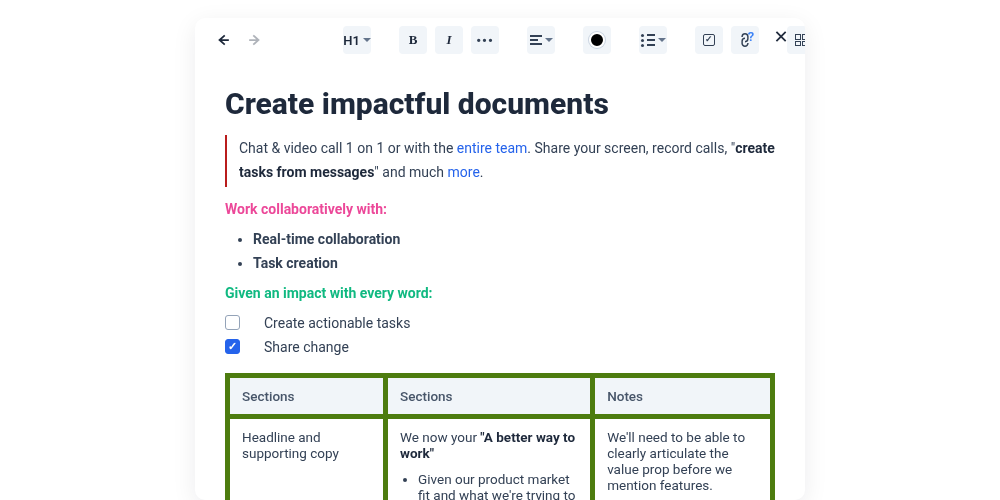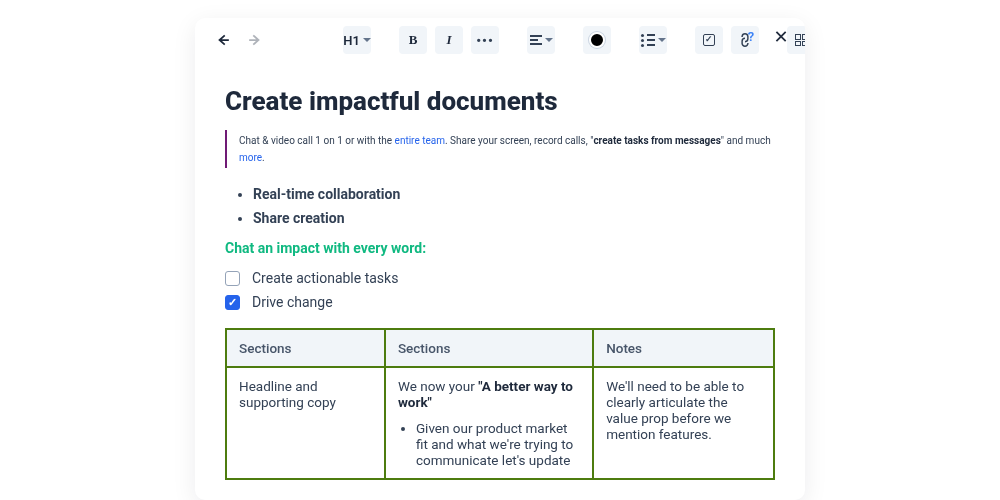--- a/index.html
+++ b/index.html
@@ -50,40 +50,40 @@
   .help-icon { width:20px;height:20px;border-radius:50%; color:#3b82f6; font-size:13px; display:flex;align-items:center;justify-content:center; font-weight:600; cursor:pointer;}
   .close-icon { width:20px;height:20px; display:flex;align-items:center;justify-content:center; font-size:18px; color:#1e293b; cursor:pointer;}
   .dots { letter-spacing:1px; font-weight:900; color:#334155;}
   .color-swatch { width:16px;height:16px;border-radius:50%; background:#000; border:2px solid #fff; box-shadow:0 0 0 1px #cbd5e1;}
   
   .content {
     padding: 10px 30px 18px 30px;
     overflow:auto;
     flex:1;
   }
-  h1.doc-title { font-size:26px; font-weight:800; color:#1e293b; margin: 14px 0 14px 0;}
+  h1.doc-title { font-size:30px; font-weight:800; color:#1e293b; margin: 14px 0 14px 0;}
   .quote {
-    border-left: 2px solid #701a75;
+    border-left: 2px solid #b91c1c;
     padding: 2px 0 2px 12px;
     margin: 4px 0 14px 0;
-    font-size:10px; line-height:1.7; color:#334155;
+    font-size:14px; line-height:1.7; color:#334155;
   }
   .quote a { color:#2563eb; text-decoration:none; }
   .quote b { font-weight:700; color:#1e293b;}
   .sec-pink { color:#ec4899; font-weight:700; font-size:14px; margin: 6px 0 10px 0;}
   .sec-green { color:#10b981; font-weight:700; font-size:14px; margin: 10px 0 10px 0;}
   ul.bullets { list-style: disc; padding-left: 28px; margin: 0 0 6px 0; font-weight: bold;}
   ul.bullets li { font-size:14px; color:#334155; padding: 4px 0;}
-  .check-row { display:flex; align-items:center; gap:12px; padding:4px 0; font-size:14px; color:#334155;}
+  .check-row { display:flex; align-items:center; gap:24px; padding:4px 0; font-size:14px; color:#334155;}
   .chk { width:15px;height:15px; border:1.5px solid #94a3b8; border-radius:3px; display:flex;align-items:center;justify-content:center; flex-shrink:0;}
   .chk.checked { background:#2563eb; border-color:#2563eb; }
   .chk.checked::after { content:"✓"; color:#fff; font-size:11px; font-weight:700; line-height:1;}
   
   table.doc-table { width:100%; border-collapse:collapse; margin-top:14px; font-size:13.5px; table-layout:fixed;}
-  table.doc-table th, table.doc-table td { border:2px solid #4d7c0f; padding:10px 12px; text-align:left; vertical-align:top; color:#334155;}
+  table.doc-table th, table.doc-table td { border:5px solid #4d7c0f; padding:10px 12px; text-align:left; vertical-align:top; color:#334155;}
   table.doc-table th { background:#f1f5f9; font-weight:500; color:#475569;}
   table.doc-table col.c1{width:29%;} col.c2{width:38%;} col.c3{width:33%;}
   table.doc-table ul { list-style:disc; padding-left:18px; margin-top:10px;}
   table.doc-table b { font-weight:700; color:#1e293b;}
   .arrow-svg { width:12px; height:12px; }
   .bold-letter{font-weight:800;font-family:Georgia,serif;}
   .ital-letter{font-style:italic;font-family:Georgia,serif;font-weight:600;}
   .listicon{display:flex;flex-direction:column;gap:2px;}
   .listicon .row{display:flex;align-items:center;gap:3px;}
   .listicon .dot{width:3px;height:3px;background:#334155;border-radius:50%;}
@@ -212,34 +212,35 @@
     </div>
   </div>
 
   <div class="content">
     <h1 class="doc-title">Create impactful documents</h1>
 
     <div class="quote">
       <span>Chat &amp; video call 1 on 1 or with the </span><a href="#">entire team</a><span>. Share your screen, record calls, "</span><b>create tasks from messages</b><span>" and much </span><a href="#">more</a><span>.</span>
     </div>
 
+    <div class="sec-pink">Work collaboratively with:</div>
     <ul class="bullets">
       <li>Real-time collaboration</li>
-      <li>Share creation</li>
+      <li>Task creation</li>
     </ul>
 
-    <div class="sec-green">Chat an impact with every word:</div>
+    <div class="sec-green">Given an impact with every word:</div>
 
     <div class="check-row">
       <span class="chk"></span>
       <span>Create actionable tasks</span>
     </div>
     <div class="check-row">
       <span class="chk checked"></span>
-      <span>Drive change</span>
+      <span>Share change</span>
     </div>
 
     <table class="doc-table">
       <colgroup>
           <col class="c1">
           <col class="c2">
           <col class="c3">
         </colgroup>
       <thead>
         <tr>

